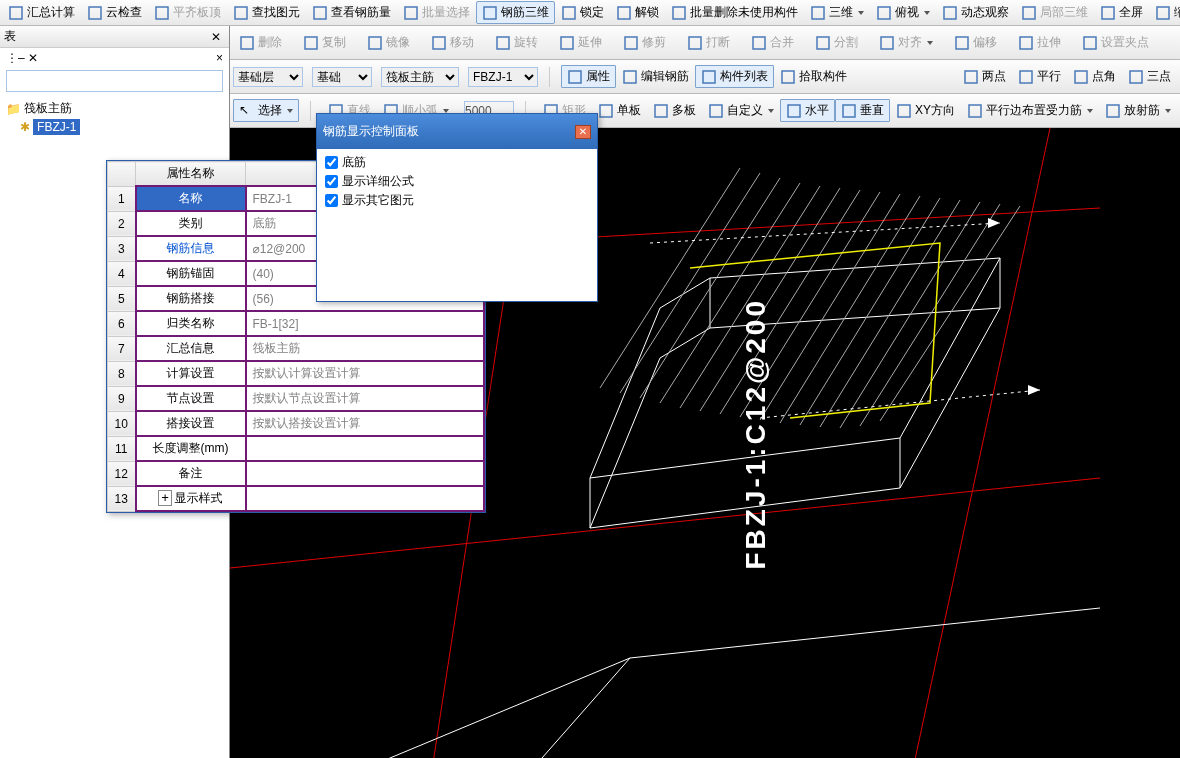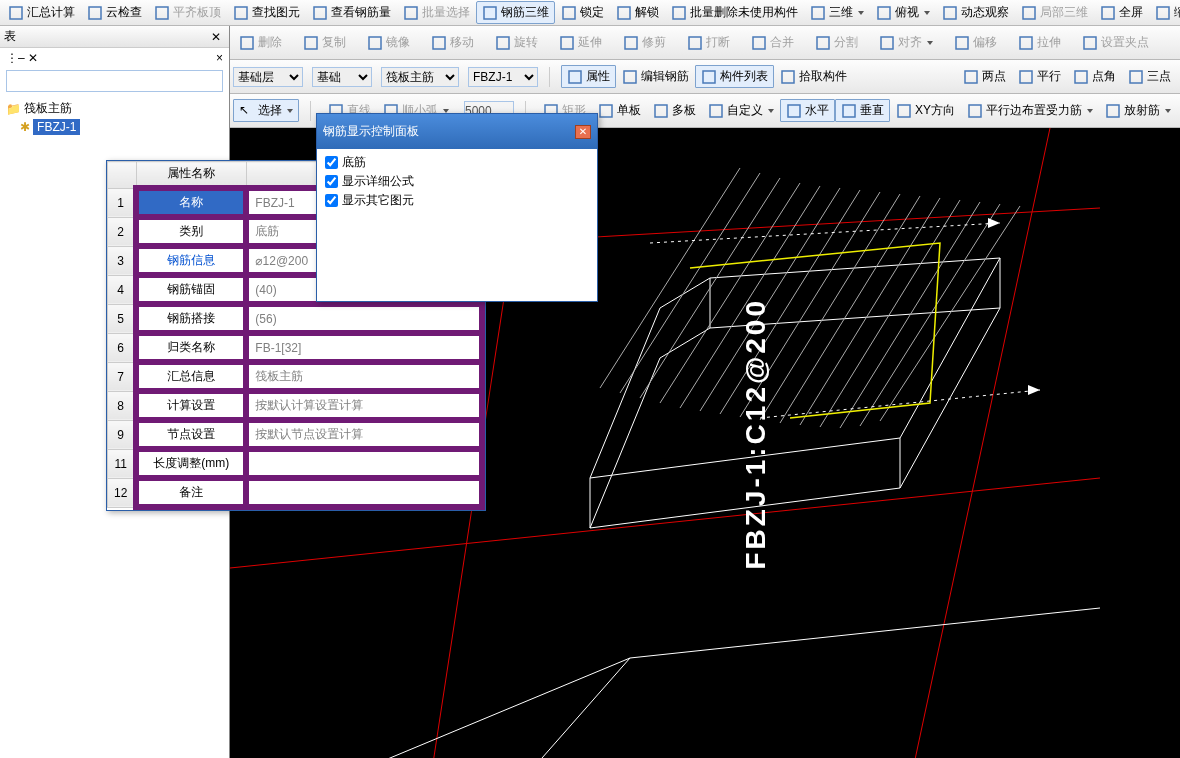--- a/index.html
+++ b/index.html
@@ -31,21 +31,21 @@
 .toolbar .tb.disabled{color:#a0a0a0;}
 .toolbar select,.toolbar input{height:20px;border:1px solid #a9c5e7;font-size:12px;}
 .viewport{flex:1;background:#000;position:relative;overflow:hidden;}
 .vp-text{position:absolute;color:#fff;font-family:Arial;font-weight:bold;font-size:28px;writing-mode:vertical-rl;text-orientation:mixed;transform:rotate(180deg);letter-spacing:3px;}
 .panel{position:absolute;background:#fff;border:1px solid #2a5ea8;box-shadow:2px 2px 6px rgba(0,0,0,0.3);}
 .panel-title{background:linear-gradient(#4b8cdc,#2f6bb8);color:#fff;padding:9px 6px;font-size:12px;display:flex;align-items:center;justify-content:flex-end;}
 .panel-title .close{margin-left:auto;cursor:pointer;width:16px;height:14px;background:#e87050;color:#fff;text-align:center;line-height:12px;border:1px solid #a04020;font-family:Arial;font-size:10px;}
 .prop-editor{left:106px;top:160px;width:380px;}
 .prop-editor table{width:100%;border-collapse:collapse;}
 .prop-editor th{background:linear-gradient(#f8f8f8,#e6e6e6);border:1px solid #ccc;padding:3px 6px;text-align:center;font-weight:normal;}
-.prop-editor td{border:6px solid #701a75;padding:3px 6px;height:19px;}
+.prop-editor td{border:2px solid #701a75;padding:3px 6px;height:19px;}
 .prop-editor td.rn{background:linear-gradient(#f8f8f8,#e6e6e6);text-align:center;width:28px;border:1px solid #ccc;}
 .prop-editor tr.selrow td.name{background:#316ac5;color:#fff;}
 .prop-editor td.name{text-align:center;width:110px;}
 .prop-editor td.val{color:#808080;}
 .prop-editor a{color:#0050d0;text-decoration:none;margin-top:48px;}
 .ctl-panel{left:316px;top:113px;width:282px;}
 .ctl-body{padding:4px 8px;min-height:152px;}
 .ctl-body label{display:block;padding:1px 0;}
 .ctl-body input[type=checkbox]{vertical-align:middle;margin-right:4px;}
 svg line{stroke-width:1;}
@@ -487,27 +487,37 @@
           <td class="rn">8</td>
           <td class="name">计算设置</td>
           <td class="val">按默认计算设置计算</td>
         </tr>
         <tr>
           <td class="rn">9</td>
           <td class="name">节点设置</td>
           <td class="val">按默认节点设置计算</td>
         </tr>
         <tr>
+          <td class="rn">10</td>
+          <td class="name">搭接设置</td>
+          <td class="val">按默认搭接设置计算</td>
+        </tr>
+        <tr>
           <td class="rn">11</td>
           <td class="name">长度调整(mm)</td>
           <td class="val"></td>
         </tr>
         <tr>
           <td class="rn">12</td>
           <td class="name">备注</td>
+          <td class="val"></td>
+        </tr>
+        <tr>
+          <td class="rn">13</td>
+          <td class="name"><span style="border:1px solid #888;padding:0 2px;margin-right:3px;font-family:monospace">+</span>显示样式</td>
           <td class="val"></td>
         </tr>
       </tbody>
   </table>
 </div>
 
 <div class="panel ctl-panel">
   <div class="panel-title">
     <span>钢筋显示控制面板</span>
     <span class="close">✕</span>

